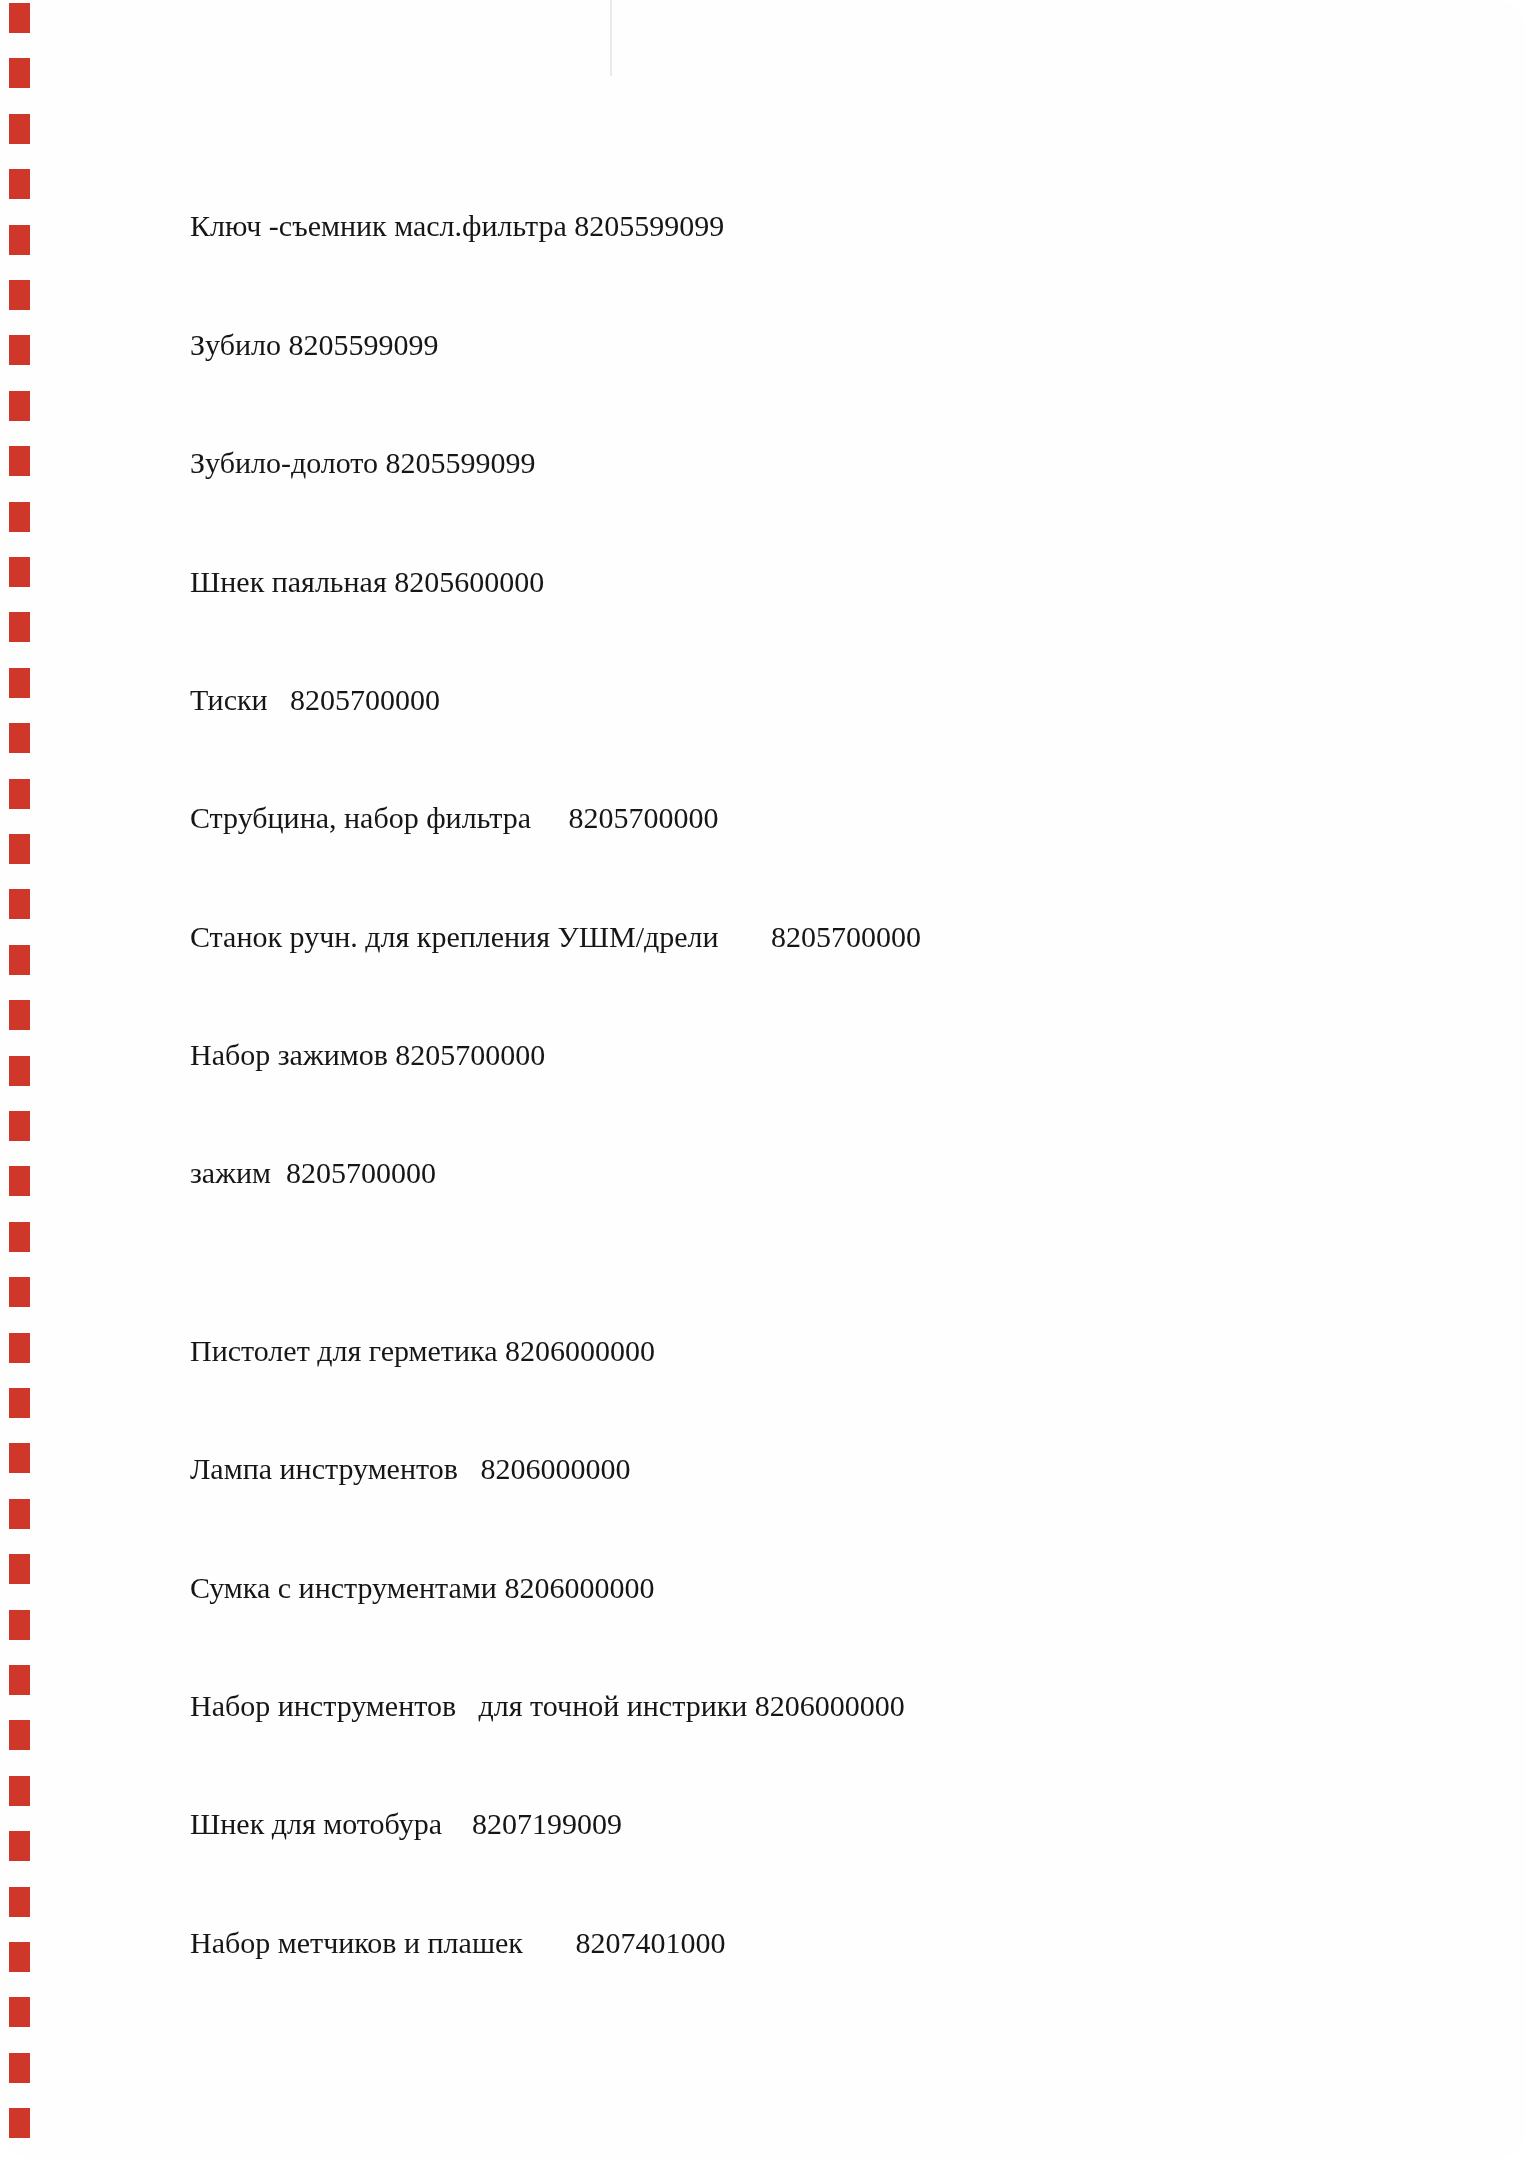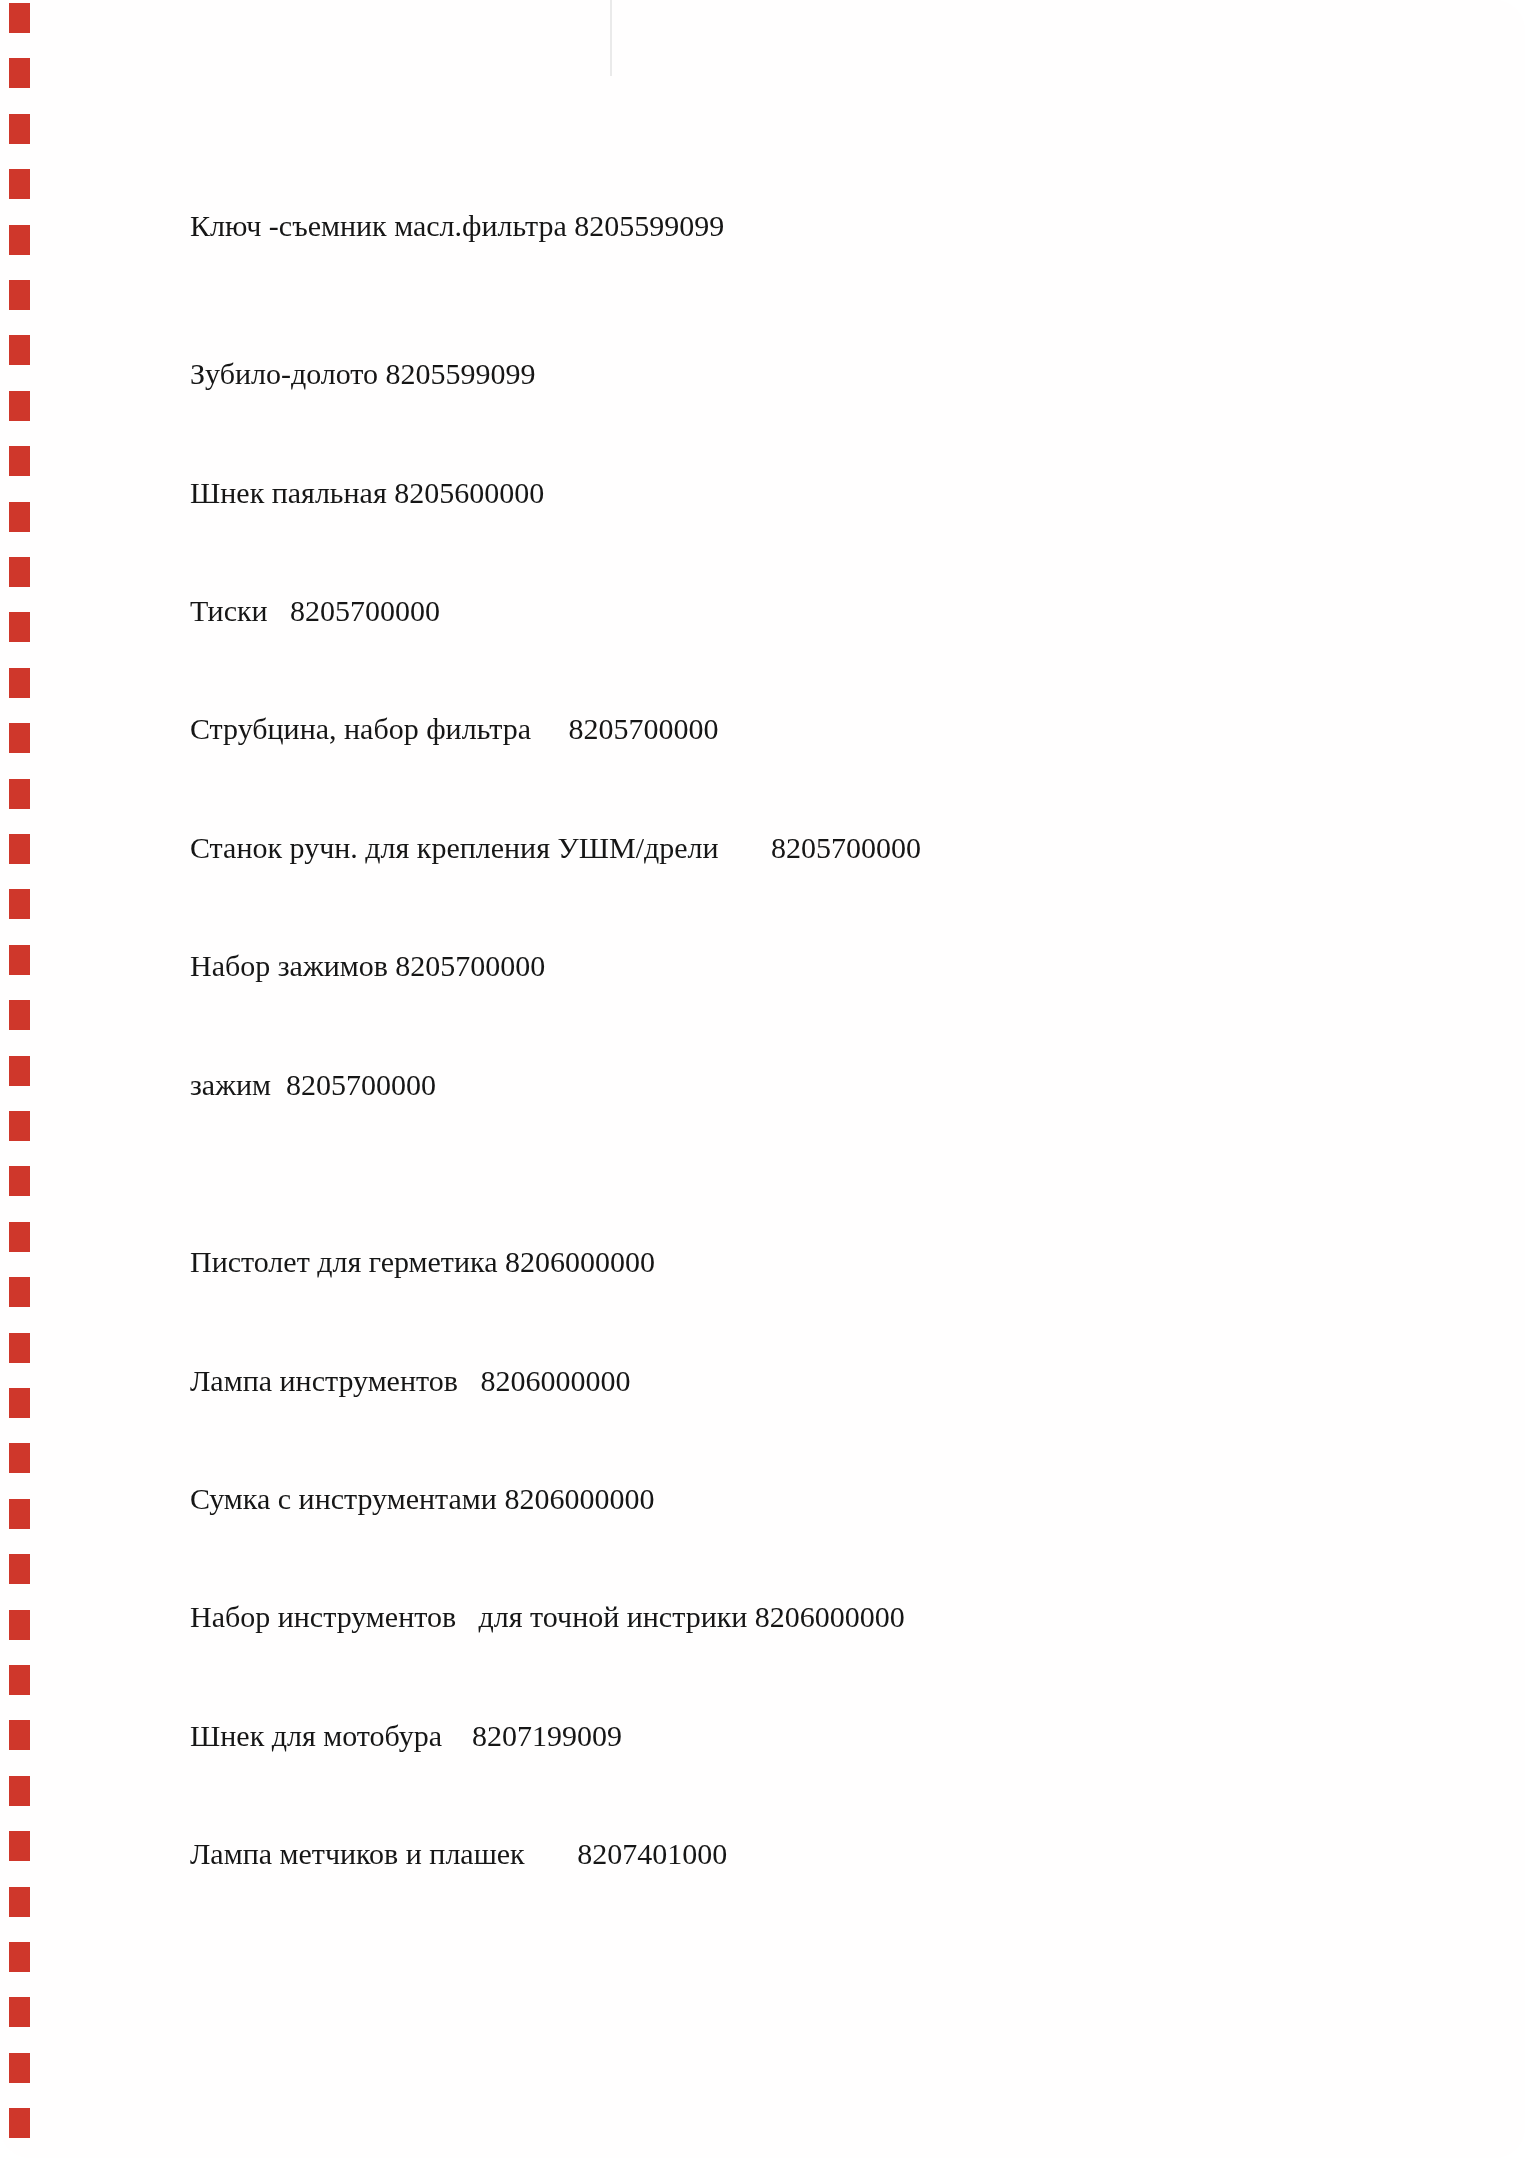--- a/index.html
+++ b/index.html
@@ -52,20 +52,21 @@
 
 <div class="page">
   <div class="edge-marks"></div>
   <div class="scan-streak"></div>
 
   <div class="doc">
     
   
       <div class="line"><span class="nm">Ключ -съемник масл.фильтра</span><span class="gp"> </span><span class="cd">8205599099</span></div>
     
+      <div class="line"><span class="nm">Зубило</span><span class="gp"> </span><span class="cd">8205599099</span></div>
     
       <div class="line"><span class="nm">Зубило-долото</span><span class="gp"> </span><span class="cd">8205599099</span></div>
     
       <div class="line"><span class="nm">Шнек паяльная</span><span class="gp"> </span><span class="cd">8205600000</span></div>
     
       <div class="line"><span class="nm">Тиски</span><span class="gp">   </span><span class="cd">8205700000</span></div>
     
       <div class="line"><span class="nm">Струбцина, набор фильтра</span><span class="gp">     </span><span class="cd">8205700000</span></div>
     
       <div class="line"><span class="nm">Станок ручн. для крепления УШМ/дрели</span><span class="gp">       </span><span class="cd">8205700000</span></div>
@@ -79,21 +80,21 @@
       <div class="line"><span class="nm">Пистолет для герметика</span><span class="gp"> </span><span class="cd">8206000000</span></div>
     
       <div class="line"><span class="nm">Лампа инструментов</span><span class="gp">   </span><span class="cd">8206000000</span></div>
     
       <div class="line"><span class="nm">Сумка с инструментами</span><span class="gp"> </span><span class="cd">8206000000</span></div>
     
       <div class="line"><span class="nm">Набор инструментов   для точной инстрики</span><span class="gp"> </span><span class="cd">8206000000</span></div>
     
       <div class="line"><span class="nm">Шнек для мотобура</span><span class="gp">    </span><span class="cd">8207199009</span></div>
     
-      <div class="line"><span class="nm">Лампа метчиков и плашек</span><span class="gp">       </span><span class="cd">8207401000</span></div>
+      <div class="line"><span class="nm">Набор метчиков и плашек</span><span class="gp">       </span><span class="cd">8207401000</span></div>
     
       
     
       
     
       
     
       
     
       

